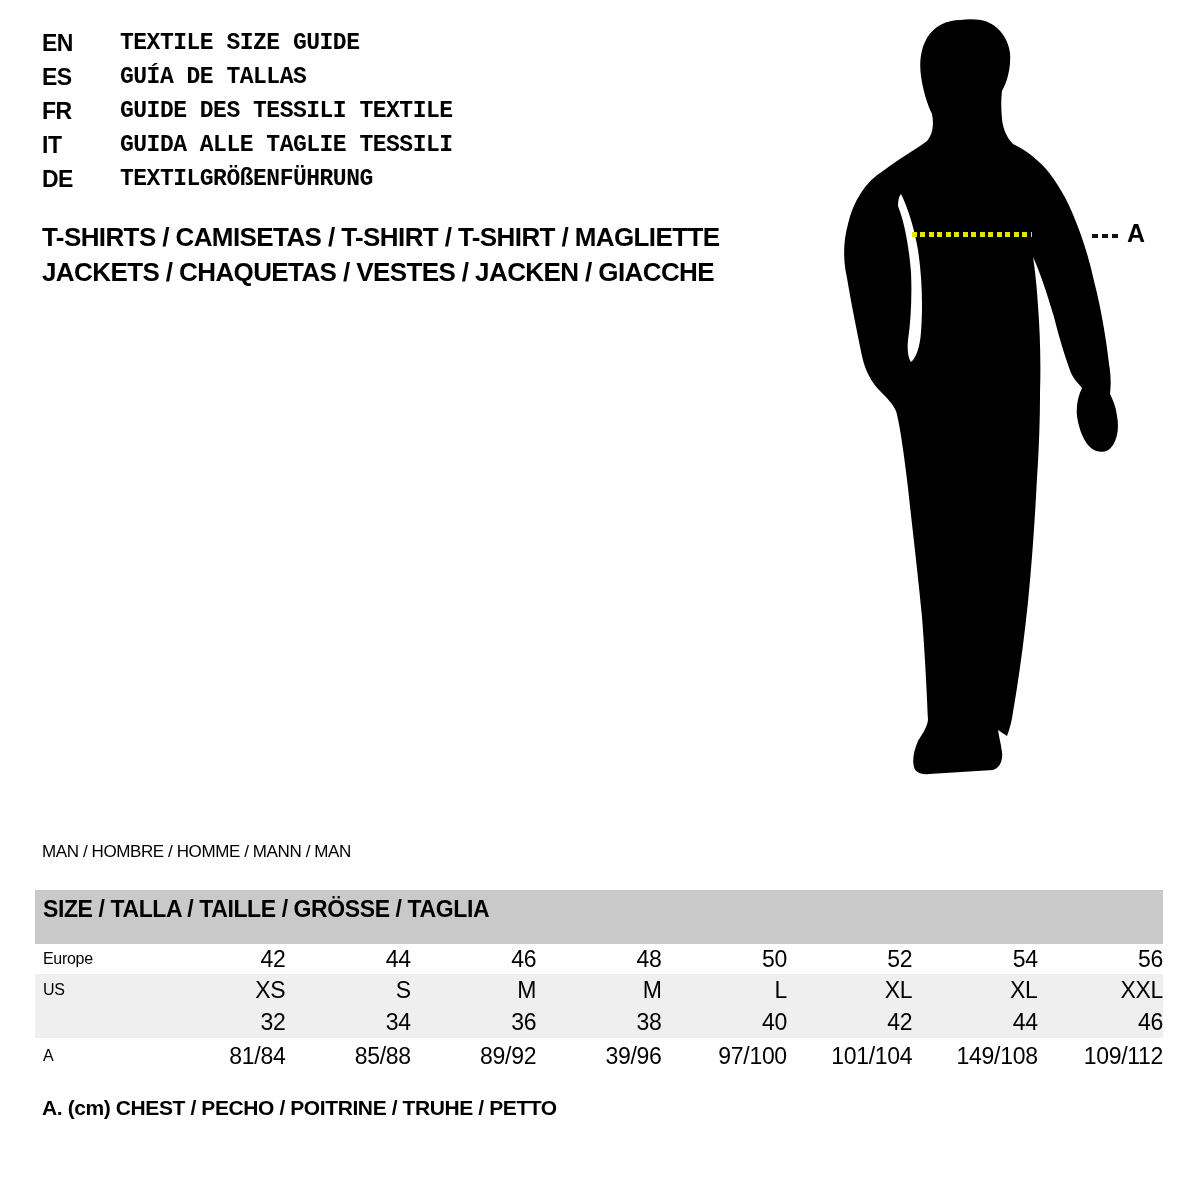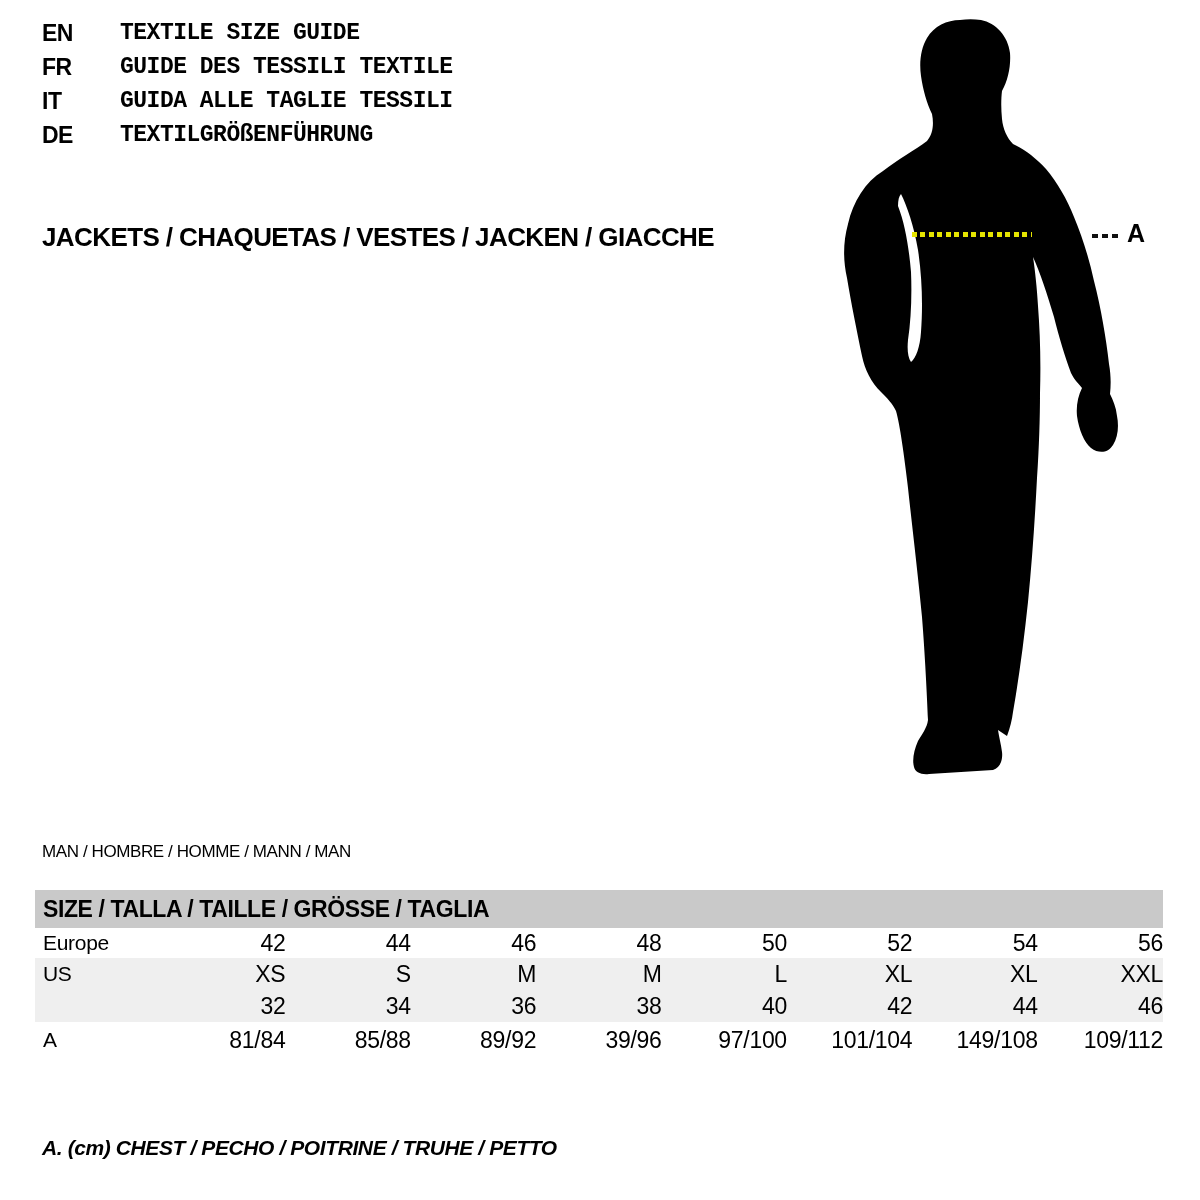--- a/index.html
+++ b/index.html
@@ -5,21 +5,21 @@
   html,body{margin:0;padding:0;background:#ffffff;}
   .page{
     position:relative;
     width:1200px;height:1200px;
     background:#ffffff;
     font-family:"Liberation Sans","DejaVu Sans",sans-serif;
     color:#000;
     overflow:hidden;
   }
   
-  .lang-list{position:absolute;left:42px;top:16px;}
+  .lang-list{position:absolute;left:42px;top:26px;}
   .lang-row{display:flex;height:34px;align-items:center;}
   .lang-code{
     width:78px;font-size:23px;font-weight:700;letter-spacing:-0.5px;
   }
   .lang-title{
     font-size:23px;font-weight:700;letter-spacing:-0.5px;white-space:nowrap;font-family:Liberation Mono, monospace;
   }
   
   .categories{position:absolute;left:42px;top:220px;}
   .cat-line{
@@ -42,69 +42,74 @@
     font-size:25px;font-weight:700;
   }
   
   .section-title{
     position:absolute;left:42px;top:842px;
     font-size:17px;font-weight:400;letter-spacing:-0.4px;white-space:nowrap;
   }
   
   .size-table{position:absolute;left:35px;top:890px;width:1128px;}
   .thead{
-    height:38px;line-height:38px;background:var(--header-bg);
+    height:54px;line-height:38px;background:var(--header-bg);
     font-size:23px;font-weight:700;letter-spacing:-0.4px;
     padding-left:8px;box-sizing:border-box;
   }
   .trow{
     display:grid;grid-template-columns:125px repeat(8,1fr);
     align-items:center;
   }
   .trow.r0{height:30px;background:#ffffff;}
   .trow.r1{height:32px;background:var(--band-bg);}
   .trow.r2{height:32px;background:var(--band-bg);}
   .trow.r3{height:36px;background:#ffffff;}
   .tlabel{
-    font-size:21px;padding-left:8px;letter-spacing:-0.3px;
+    font-size:16px;padding-left:8px;letter-spacing:-0.3px;
   }
   .tcell{
     font-size:23px;text-align:right;letter-spacing:-0.3px;
   }
   
   .footer-note{
-    position:absolute;left:42px;top:1136px;
-    font-size:21px;font-weight:700;letter-spacing:-0.4px;white-space:nowrap;font-style:italic;
+    position:absolute;left:42px;top:1096px;
+    font-size:21px;font-weight:700;letter-spacing:-0.4px;white-space:nowrap;
   }
 </style>
 </head>
 <body>
 
 <div class="page">
 
   <div class="lang-list">
     <div class="lang-row">
       <span class="lang-code">EN</span>
       <span class="lang-title">TEXTILE SIZE GUIDE</span>
     </div>
     <div class="lang-row">
+      <span class="lang-code">ES</span>
+      <span class="lang-title">GUÍA DE TALLAS</span>
+    </div>
+    <div class="lang-row">
       <span class="lang-code">FR</span>
       <span class="lang-title">GUIDE DES TESSILI TEXTILE</span>
     </div>
     <div class="lang-row">
       <span class="lang-code">IT</span>
       <span class="lang-title">GUIDA ALLE TAGLIE TESSILI</span>
     </div>
     <div class="lang-row">
       <span class="lang-code">DE</span>
       <span class="lang-title">TEXTILGRÖßENFÜHRUNG</span>
     </div>
   </div>
 
   <div class="categories">
+    <div class="cat-line">T-SHIRTS / CAMISETAS / T-SHIRT / T-SHIRT / MAGLIETTE</div>
     <div class="cat-line">JACKETS / CHAQUETAS / VESTES / JACKEN / GIACCHE</div>
   </div>
 
   <div class="figure">
     <svg width="300" height="780" viewBox="0 0 300 780">
       <path fill="#000000" fill-rule="evenodd" d="
         M125,10
         C112,10 99,16 92,28
         C86,38 84,52 86,66
         C88,80 92,94 97,104

